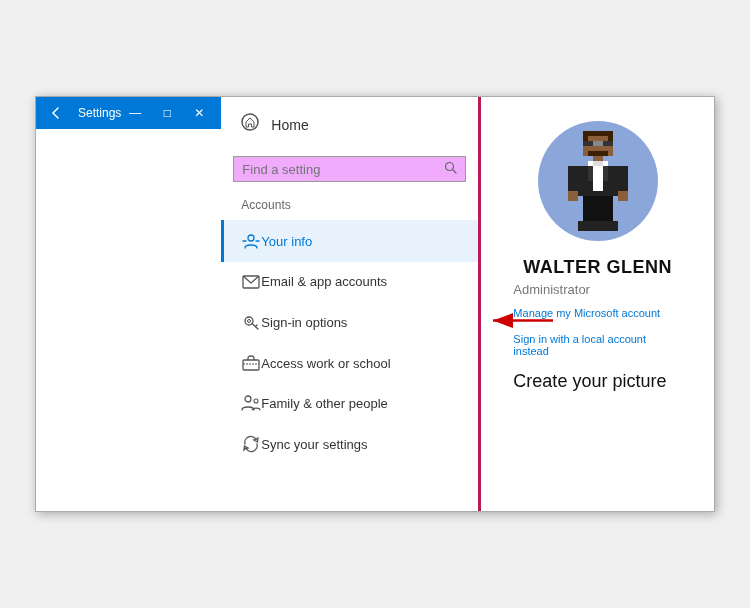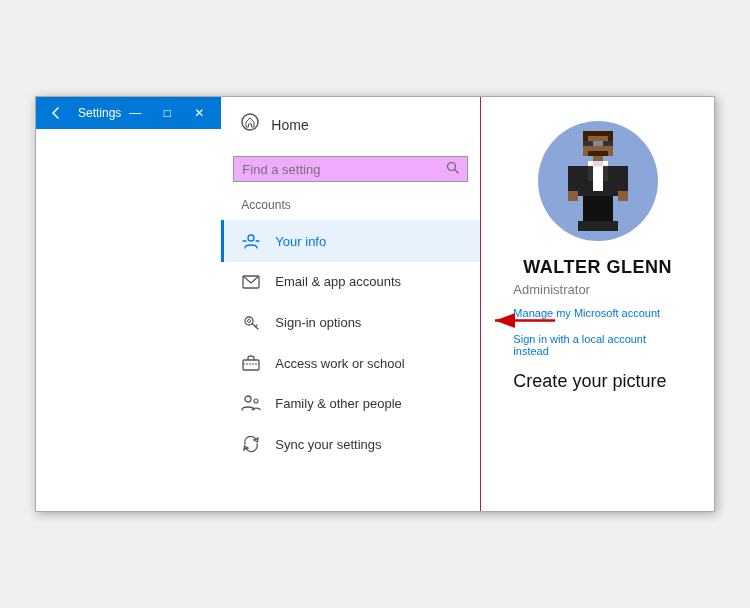--- a/index.html
+++ b/index.html
@@ -63,21 +63,21 @@
     .content-area {
       display: flex;
       flex: 1;
       overflow: hidden;
     }
     
     .sidebar {
       width: 260px;
       flex-shrink: 0;
       background: #fff;
-      border-right: 1px solid #be185d;
+      border-right: 3px solid #be185d;
       display: flex;
       flex-direction: column;
       padding-top: 0;
     }
     .sidebar-home {
       display: flex;
       align-items: center;
       gap: 12px;
       padding: 16px 20px;
       cursor: pointer;
@@ -108,21 +108,20 @@
       color: #666;
     }
     .sidebar-section-label {
       font-size: 12px;
       color: #666;
       padding: 4px 20px 8px 20px;
     }
     .sidebar-item {
       display: flex;
       align-items: center;
-      gap: 14px;
       padding: 12px 20px;
       cursor: pointer;
       font-size: 13px;
       color: #333;
       position: relative;
     }
     .sidebar-item.active {
       background: #e8f2fc;
       border-left: 3px solid #0078d7;
       padding-left: 17px;

